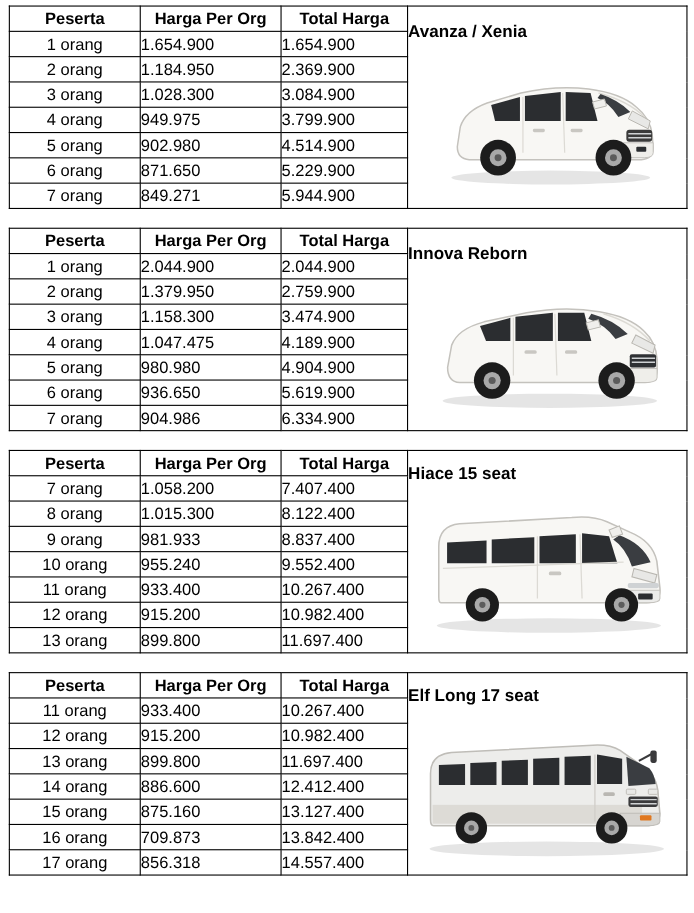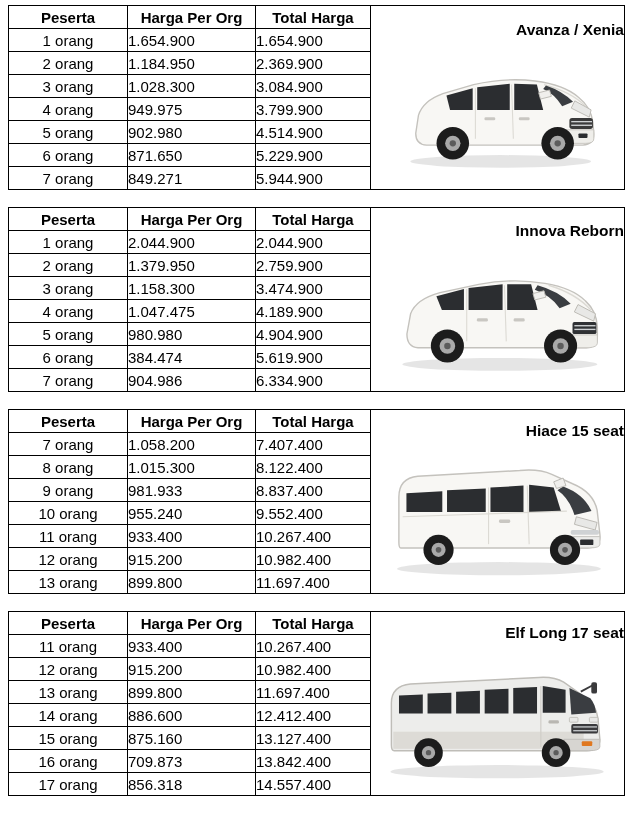--- a/index.html
+++ b/index.html
@@ -37,21 +37,21 @@
   td.peserta { text-align: center; margin-top: 32px; }
   td.num { text-align: left; padding-right: 12px; }
   th.vehicle-cell {
     vertical-align: top;
     font-weight: normal;
     background: #ffffff;
   }
   .vehicle-title {
     font-weight: bold;
     font-size: 15.5px;
-    text-align: right;
+    text-align: left;
     padding-top: 3px;
     color: #000000;
   }
   .vehicle-art {
     display: flex;
     justify-content: center;
     align-items: center;
     margin-top: 2px;
   }
   .vehicle-art svg { display: block; }
@@ -205,21 +205,21 @@
           <td class="num">1.047.475</td>
           <td class="num">4.189.900</td>
         </tr>
         <tr>
           <td class="peserta">5 orang</td>
           <td class="num">980.980</td>
           <td class="num">4.904.900</td>
         </tr>
         <tr>
           <td class="peserta">6 orang</td>
-          <td class="num">384.474</td>
+          <td class="num">936.650</td>
           <td class="num">5.619.900</td>
         </tr>
         <tr>
           <td class="peserta">7 orang</td>
           <td class="num">904.986</td>
           <td class="num">6.334.900</td>
         </tr>
       </tbody>
   </table>
 

